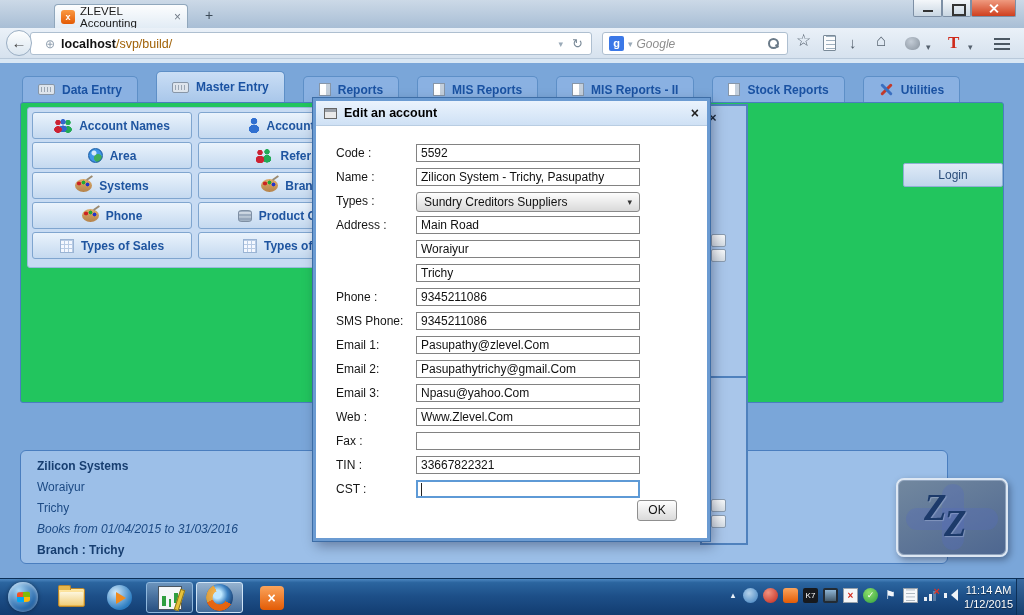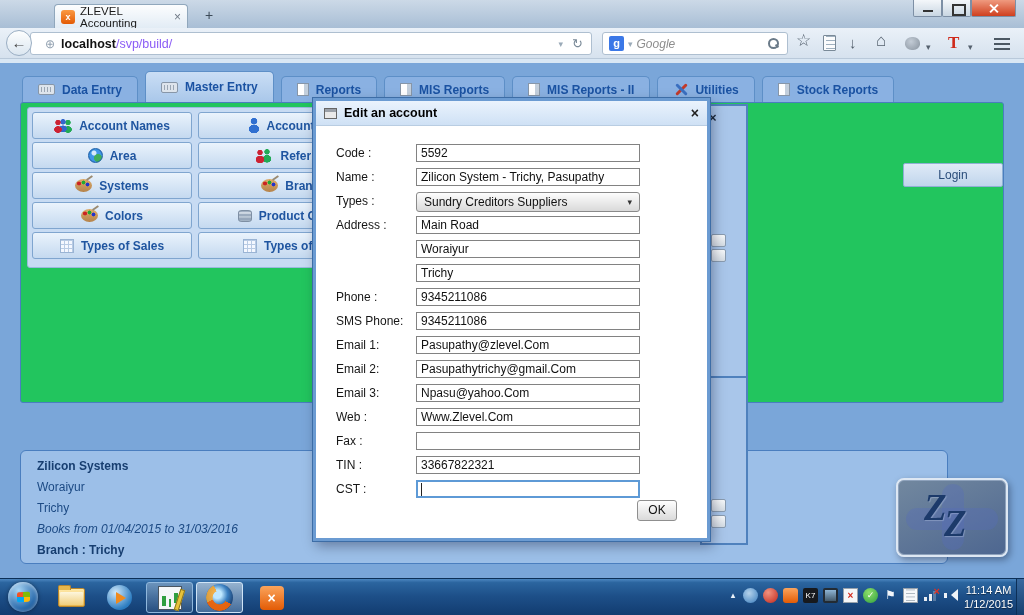--- a/index.html
+++ b/index.html
@@ -23,21 +23,21 @@
   .wbtn.max::after{content:"";position:absolute;left:9px;top:4px;width:10px;height:8px;border:2px solid #333}
   .wbtn.close::before,.wbtn.close::after{content:"";position:absolute;left:21px;top:3px;width:2px;height:11px;background:#fff}
   .wbtn.close::before{transform:rotate(45deg)}.wbtn.close::after{transform:rotate(-45deg)}
 
   .navbar{position:absolute;top:28px;left:0;right:0;height:31px;background:linear-gradient(#eaf1f8,#d6e2ee);border-bottom:1px solid #b9c9da}
   .backbtn{position:absolute;left:6px;top:2px;width:26px;height:26px;border-radius:50%;z-index:2;
     background:linear-gradient(#fdfefe,#dbe6f0);border:1px solid #9aaec3;color:#444;font-size:15px;text-align:center;line-height:23px;font-weight:bold}
   .urlbar{position:absolute;left:30px;top:4px;width:562px;height:23px;background:#fff;border:1px solid #aebfd0;border-radius:3px;
     display:flex;align-items:center;padding:0 8px 0 14px;font-size:12.5px}
   .urlglobe{color:#93a2b1;margin-right:6px;font-size:12px}
-  .urlhost{color:#111;font-weight:bold}.urlpath{color:#8b5cf6}
+  .urlhost{color:#111;font-weight:bold}.urlpath{color:#a16207}
   .urlcaret{margin-left:auto;color:#9aaab8;font-size:9px}
   .urlreload{color:#7a8a98;margin-left:9px;font-size:13px}
   .searchbar{position:absolute;left:602px;top:4px;width:186px;height:23px;background:#fff;border:1px solid #aebfd0;border-radius:3px;
     display:flex;align-items:center;padding:0 6px;gap:4px}
   .gbadge{width:15px;height:15px;border-radius:2px;background:#3b78e7;color:#fff;font-weight:bold;font-size:11px;
     text-align:center;line-height:15px;flex:none}
   .scaret{color:#9aaab8;font-size:9px}
   .searchinput{border:none;outline:none;flex:1;min-width:0;font-size:12px;background:transparent}
   .searchinput::placeholder{font-style:italic;color:#8d8d8d}
   .mag{width:11px;height:11px;position:relative;flex:none;margin-right:2px}
@@ -47,21 +47,21 @@
   .clipicon{position:absolute;top:7px;width:13px;height:16px;background:#fbfcfd;border:1px solid #7a8a98;border-radius:1px;
     background-image:linear-gradient(#9fb0bf 1px,transparent 1px);background-size:9px 4px;background-position:2px 4px;background-repeat:repeat-y}
   .addonicon{position:absolute;top:9px;width:15px;height:13px;border-radius:45%;background:radial-gradient(circle at 40% 35%,#c3ccd6,#87929e)}
   .t-red{position:absolute;top:5px;color:#cf2a1b;font-weight:bold;font-family:"Liberation Serif",serif;font-size:17px}
   .burger{position:absolute;top:10px;width:16px;height:12px;border-top:2px solid #4c5863;border-bottom:2px solid #4c5863}
   .burger::after{content:"";position:absolute;left:0;top:3px;width:16px;height:2px;background:#4c5863}
   .lightstrip{position:absolute;top:59px;left:0;right:0;height:4px;background:#d9e7f4}
 
   
   .content{position:absolute;top:63px;left:0;right:0;height:515px;background:#7aa6d9}
-  .ptabs{position:absolute;top:8px;left:22px;display:flex;gap:7px;align-items:flex-end}
+  .ptabs{position:absolute;top:8px;left:22px;display:flex;gap:18px;align-items:flex-end}
   .ptab{height:26px;padding:0 15px;display:flex;align-items:center;gap:7px;background:#8ab1e2;border:1px solid #5d8fc7;border-bottom:none;
     border-radius:5px 5px 0 0;color:#1a52a2;font-size:12px;font-weight:bold;white-space:nowrap}
   .ptab.active{height:31px;background:linear-gradient(#cadef5,#a9c7ea)}
   .mainpanel{position:absolute;top:39px;left:20px;width:984px;height:301px;background:#22c55e;border:1px solid #4a7ebf;border-radius:3px}
   .btnpanel{position:absolute;top:4px;left:6px;width:352px;height:161px;background:#c7dbf3;border:1px solid #9ab9de;border-radius:3px;
     padding:4px;display:grid;grid-template-columns:160px 178px;grid-auto-rows:27px;gap:3px 6px}
   .mbtn{background:linear-gradient(#eaf3fc,#c4d9f0);border:1px solid #7fa5cf;border-radius:3px;display:flex;align-items:center;
     justify-content:center;gap:7px;color:#1f55a0;font-size:12px;font-weight:bold;overflow:hidden;white-space:nowrap}
   .login{position:absolute;top:60px;left:882px;width:100px;height:24px;background:linear-gradient(#dfeaf7,#c0d5ec);
     border:1px solid #8fb0d4;border-radius:2px;color:#2a4d7a;font-size:12px;text-align:center;line-height:22px}
@@ -256,27 +256,27 @@
       </div>
       <div class="ptab">
         <span class="ic ic-report"></span>
         <span>MIS Reports</span>
       </div>
       <div class="ptab">
         <span class="ic ic-report"></span>
         <span>MIS Reports - II</span>
       </div>
       <div class="ptab">
+        <span class="ic ic-report"></span>
+        <span>Stock Reports</span>
+      </div>
+      <div class="ptab">
         <span class="ic ic-tools"></span>
         <span>Utilities</span>
       </div>
-      <div class="ptab">
-        <span class="ic ic-report"></span>
-        <span>Stock Reports</span>
-      </div>
     </div>
 
     <div class="mainpanel">
       <div class="btnpanel">
         <div class="mbtn">
           <span class="ic ic-people"></span>
           <span>Account Names</span>
         </div>
         <div class="mbtn">
           <span class="ic ic-person"></span>
@@ -293,21 +293,21 @@
         <div class="mbtn">
           <span class="ic ic-palette"></span>
           <span>Systems</span>
         </div>
         <div class="mbtn">
           <span class="ic ic-palette"></span>
           <span>Bran</span>
         </div>
         <div class="mbtn">
           <span class="ic ic-palette"></span>
-          <span>Colors</span>
+          <span>Phone</span>
         </div>
         <div class="mbtn">
           <span class="ic ic-db"></span>
           <span>Product Grou</span>
         </div>
         <div class="mbtn">
           <span class="ic ic-grid"></span>
           <span>Types of Sales</span>
         </div>
         <div class="mbtn">

